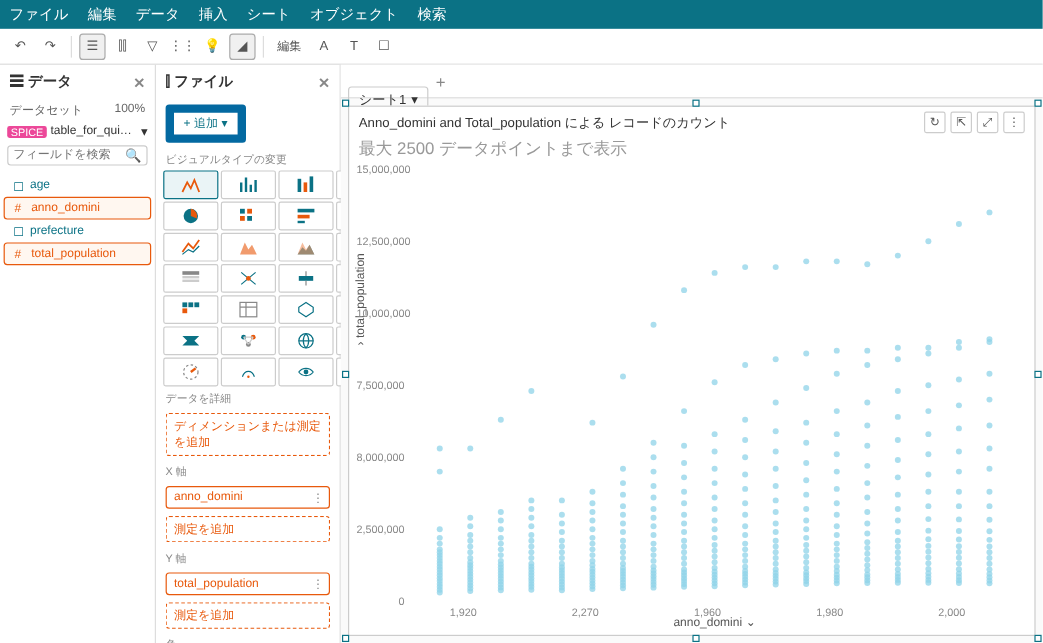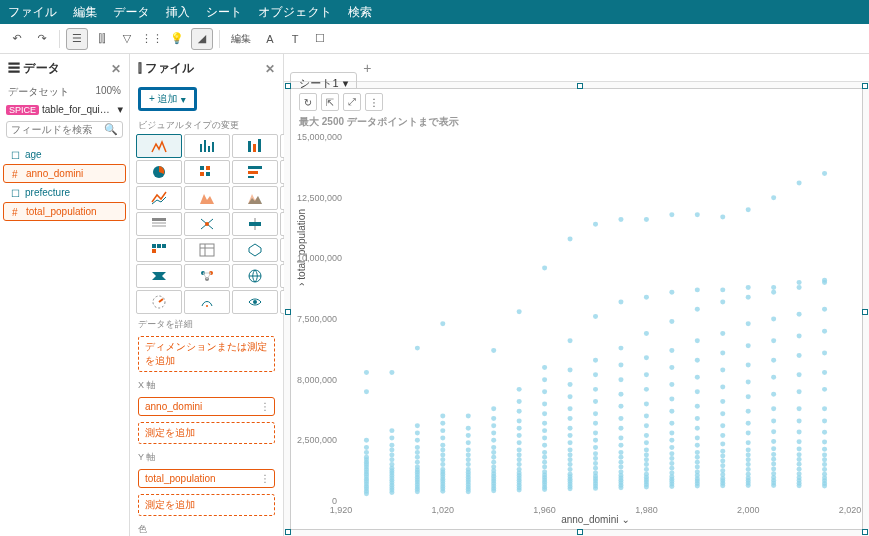--- a/index.html
+++ b/index.html
@@ -29,21 +29,21 @@
 .searchbox input { border: none; outline: none; width: 100%; font-size: 10px; }
 .calcfield { margin: 3px 6px; border: 1px solid #0b7285; color: #0b7285; border-radius: 3px; padding: 2px 6px; font-size: 10px; display: inline-block; cursor: pointer; }
 .fieldlist { padding: 4px 0; }
 .field { padding: 3px 8px; font-size: 10px; display: flex; align-items: center; gap: 4px; border-radius: 3px; margin: 1px 3px; cursor: grab; }
 .field .ficon { width: 10px; height: 10px; display: inline-block; }
 .field.dim { color: #0b7285; }
 .field.meas { color: #e8590c; }
 .field.sel { border: 1px solid #e8590c; background: #fff7f0; }
 
 
-.addbtn { margin: 4px 8px; border: 3px solid #0369a1; color: #0b7285; border-radius: 3px; padding: 2px 8px; font-size: 10px; display: inline-flex; align-items: center; gap: 3px; cursor: pointer; }
+.addbtn { margin: 4px 8px; border: 7px solid #0369a1; color: #0b7285; border-radius: 3px; padding: 2px 8px; font-size: 10px; display: inline-flex; align-items: center; gap: 3px; cursor: pointer; }
 .section-label { font-size: 9px; color: #888; padding: 4px 8px 2px; }
 .vtgrid { display: grid; grid-template-columns: repeat(5, 1fr); gap: 2px; padding: 0 6px; }
 .vtcell { width: 46px; height: 24px; border: 1px solid #ccc; border-radius: 2px; display: flex; align-items: center; justify-content: center; cursor: pointer; background: #fff; }
 .vtcell.sel { border-color: #0b7285; background: #eaf4f6; }
 .vtcell svg { width: 18px; height: 16px; }
 
 .wellzone { margin: 3px 8px; border: 1px solid #ccc; border-radius: 3px; padding: 3px 6px; font-size: 10px; position: relative; }
 .wellzone.dashed { border-style: dashed; }
 .wellzone.orange { border-color: #e8590c; color: #e8590c; }
 .wellzone .dots { position: absolute; right: 4px; top: 3px; color: #888; }
@@ -53,26 +53,26 @@
 .tabbar { height: 28px; display: flex; align-items: center; padding: 0 6px; gap: 6px; border-bottom: 1px solid #ddd; background: #fff; }
 .tab { border: 1px solid #ccc; border-radius: 3px; padding: 3px 8px; font-size: 11px; display: flex; align-items: center; gap: 4px; cursor: pointer; margin-top: 32px; }
 .addtab { color: #888; cursor: pointer; font-size: 14px; }
 .chartbox { margin: 6px; border: 1px solid #ccc; background: #fff; flex: 1; display: flex; flex-direction: column; position: relative; }
 .chartbox .handles { position: absolute; inset: -3px; pointer-events: none; }
 .chartbox .h { position: absolute; width: 6px; height: 6px; background: #fff; border: 1px solid #0b7285; }
 .charthead { display: flex; align-items: center; justify-content: space-between; padding: 4px 8px; }
 .charttitle { font-size: 11px; color: #333; }
 .chartctrls { display: flex; gap: 4px; }
 .chartctrls .cbtn { width: 18px; height: 18px; border: 1px solid #ccc; border-radius: 2px; display: flex; align-items: center; justify-content: center; cursor: pointer; font-size: 10px; color: #555; }
-.chartsub { font-size: 10px; color: #999; padding: 0 8px 4px; font-weight: bold; }
+.chartsub { font-size: 14px; color: #999; padding: 0 8px 4px; }
 .plot { flex: 1; position: relative; margin: 4px 12px 28px 50px; }
 .ylabel { position: absolute; left: -40px; top: 50%; transform: rotate(-90deg) translateX(50%); transform-origin: left; font-size: 10px; color: #555; display: flex; align-items: center; gap: 3px; }
 .xlabel { position: absolute; bottom: -24px; left: 50%; transform: translateX(-50%); font-size: 10px; color: #555; display: flex; align-items: center; gap: 3px; }
 .ytick { position: absolute; left: -44px; font-size: 9px; color: #888; transform: translateY(50%); width: 40px; text-align: right; }
-.xtick { position: absolute; bottom: -14px; font-size: 9px; color: #888; transform: translateX(-50%); }
+.xtick { position: absolute; bottom: -14px; font-size: 9px; color: #888; transform: translateX(-50%); margin-left: 45px; }
 .pt { fill: #8fd3e8; opacity: 0.75; }
 </style>
 </head>
 <body>
 
 <div class="menubar">
     <span>ファイル</span>
     <span>編集</span>
     <span>データ</span>
     <span>挿入</span>
@@ -392,40 +392,41 @@
         <div class="h" style="top:-3px;left:-3px"></div>
           <div class="h" style="top:-3px;right:-3px"></div>
         <div class="h" style="bottom:-3px;left:-3px"></div>
           <div class="h" style="bottom:-3px;right:-3px"></div>
         <div class="h" style="top:-3px;left:50%"></div>
           <div class="h" style="bottom:-3px;left:50%"></div>
         <div class="h" style="top:50%;left:-3px"></div>
           <div class="h" style="top:50%;right:-3px"></div>
       </div>
       <div class="charthead">
+        <span class="charttitle">Anno_domini and Total_population による レコードのカウント</span>
         <div class="chartctrls">
           <div class="cbtn">↻</div>
           <div class="cbtn">⇱</div>
           <div class="cbtn">⤢</div>
           <div class="cbtn">⋮</div>
         </div>
       </div>
       <div class="chartsub">最大 2500 データポイントまで表示</div>
       <div class="plot" id="plot">
         <div class="ylabel">› <span>total_population</span></div>
         <div class="xlabel"><span>anno_domini</span> ⌄</div>
       <div class="ytick" style="bottom: 0%;">0</div>
           <div class="ytick" style="bottom: 16.6667%;">2,500,000</div>
           <div class="ytick" style="bottom: 33.3333%;">8,000,000</div>
           <div class="ytick" style="bottom: 50%;">7,500,000</div>
           <div class="ytick" style="bottom: 66.6667%;">10,000,000</div>
           <div class="ytick" style="bottom: 83.3333%;">12,500,000</div>
           <div class="ytick" style="bottom: 100%;">15,000,000</div>
           <div class="xtick" style="left: 0%;">1,920</div>
-          <div class="xtick" style="left: 20%;">1,020</div>
+          <div class="xtick" style="left: 20%;">2,270</div>
           <div class="xtick" style="left: 40%;">1,960</div>
           <div class="xtick" style="left: 60%;">1,980</div>
           <div class="xtick" style="left: 80%;">2,000</div>
           <div class="xtick" style="left: 100%;">2,020</div>
           <svg width="100%" height="100%" viewBox="0 0 509 365" preserveAspectRatio="none" style="position: absolute; inset: 0px;">
             <circle cx="25.450000000000003" cy="357.7" r="2.5" class="pt"></circle>
             <circle cx="25.450000000000003" cy="355.26666666666665" r="2.5" class="pt"></circle>
             <circle cx="25.450000000000003" cy="352.8333333333333" r="2.5" class="pt"></circle>
             <circle cx="25.450000000000003" cy="350.4" r="2.5" class="pt"></circle>
             <circle cx="25.450000000000003" cy="347.96666666666664" r="2.5" class="pt"></circle>

